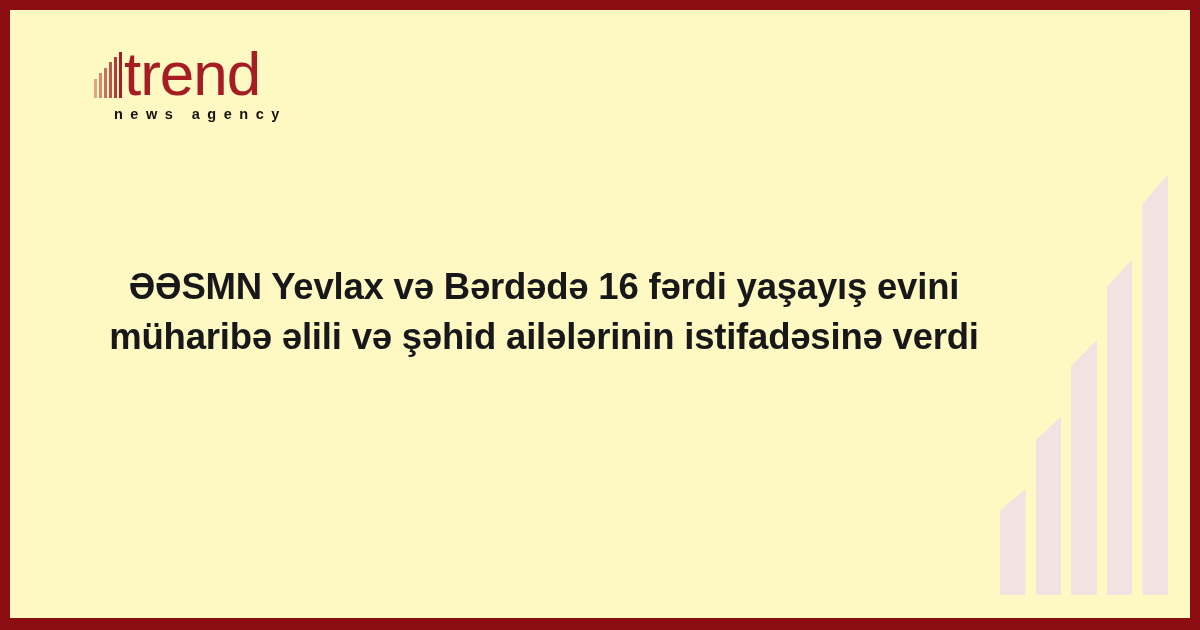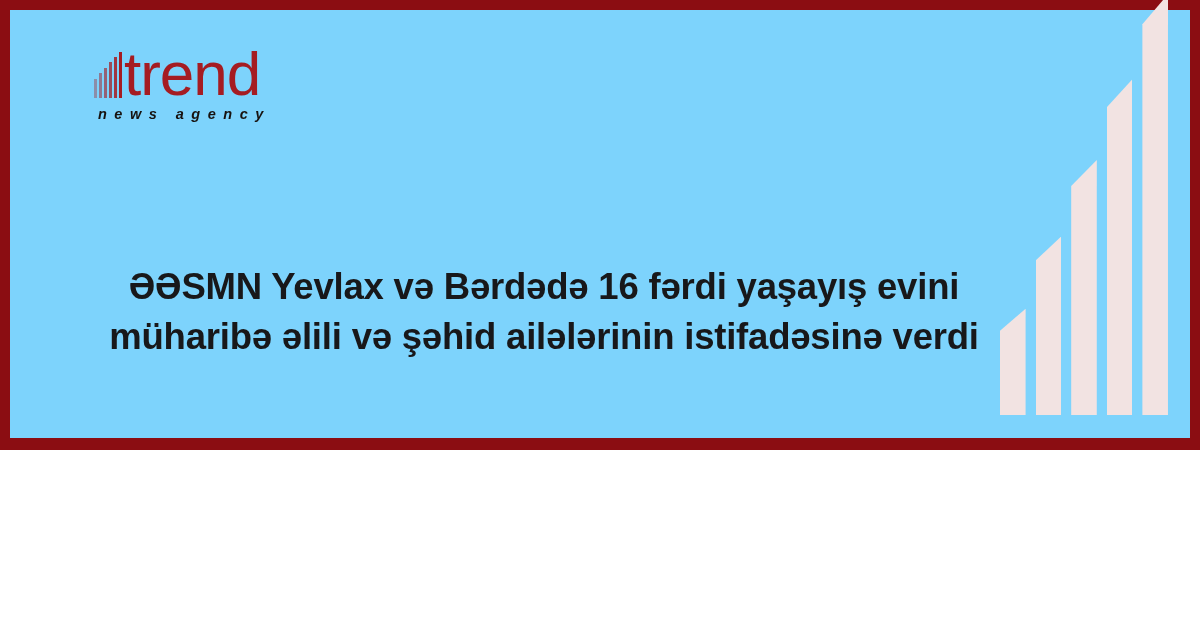--- a/index.html
+++ b/index.html
@@ -7,23 +7,23 @@
     padding: 0;
     background: #ffffff;
   }
   body {
     font-family: "Liberation Sans", sans-serif;
   }
 
   .card {
     position: relative;
     width: 1200px;
-    height: 450px;
+    height: 630px;
     box-sizing: border-box;
-    background: #7dd3fc;
+    background: #fef9c3;
     overflow: hidden;
   }
 
   
   .border-top,
   .border-bottom,
   .border-left,
   .border-right {
     position: absolute;
     background: #8B0D12;
@@ -90,27 +90,26 @@
   .logo-word {
     font-family: "Liberation Sans", sans-serif;
     font-size: 62px;
     line-height: 0.86;
     font-weight: 400;
     color: #A51C22;
     letter-spacing: -1px;
   }
   .logo-tagline {
     margin-top: 6px;
-    margin-left: 4px;
+    margin-left: 20px;
     font-family: "Liberation Sans", sans-serif;
     font-size: 14.5px;
     font-weight: 700;
     color: #17120F;
     letter-spacing: 7.5px;
-    font-style: italic;
   }
 
   
   .headline {
     position: absolute;
     left: 94px;
     top: 262px;
     width: 900px;
     font-family: "Liberation Sans", sans-serif;
     font-size: 36.5px;

